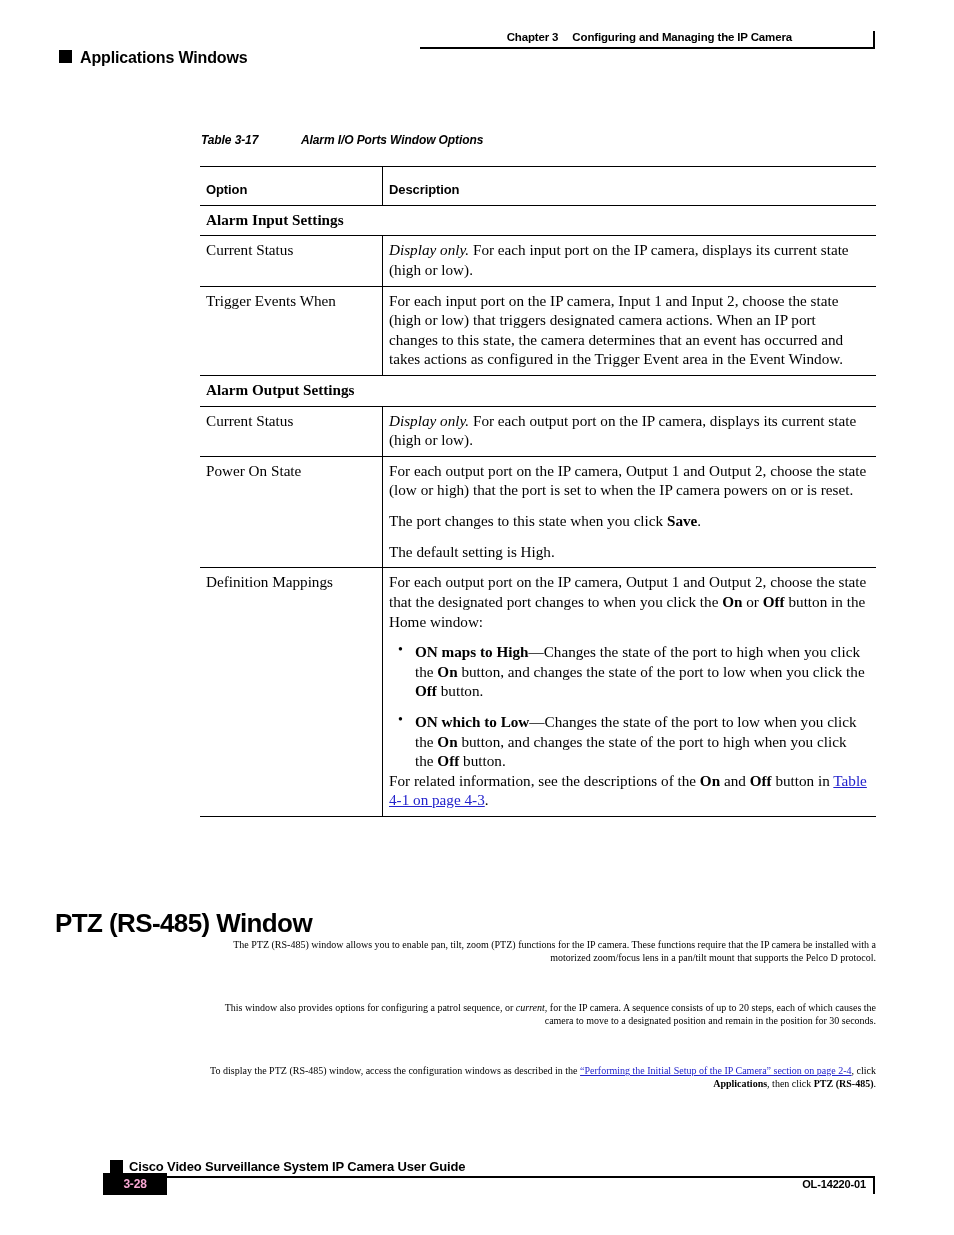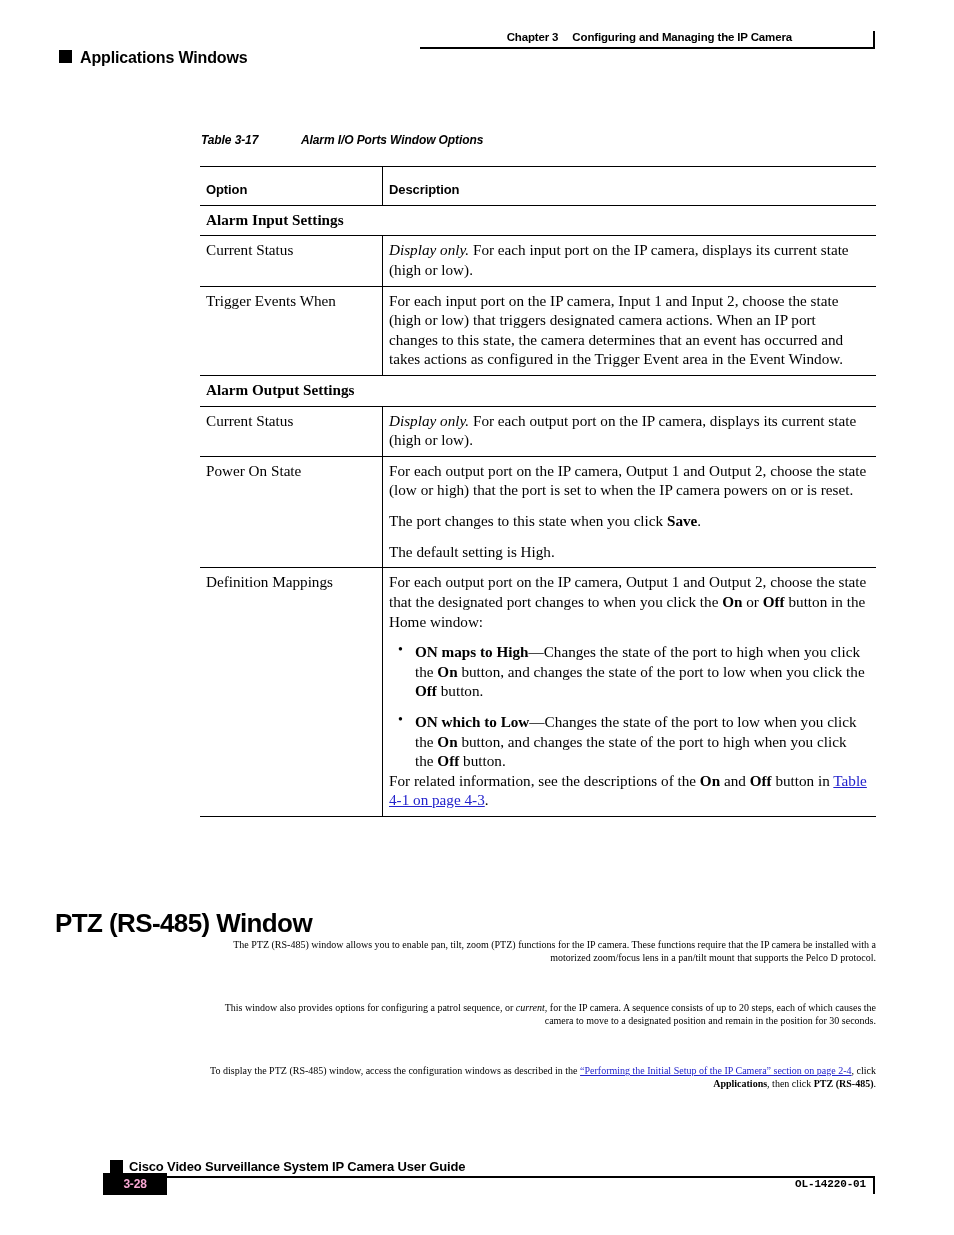--- a/index.html
+++ b/index.html
@@ -235,21 +235,21 @@
     align-items: center;
     justify-content: center;
     box-sizing: border-box;
     padding: 0 8px;
     margin-left: 44px;
   }
   .ftr-docid {
     position: absolute;
     right: 88px;
     top: 1178px;
-    font-family: Liberation Mono, monospace;
+    font-family: Liberation Sans, sans-serif;
     font-weight: bold;
     font-size: 11px;
     letter-spacing: -0.15px;
     white-space: nowrap;
     margin-left: 12px;
   }
 </style>
 </head>
 <body>
 

